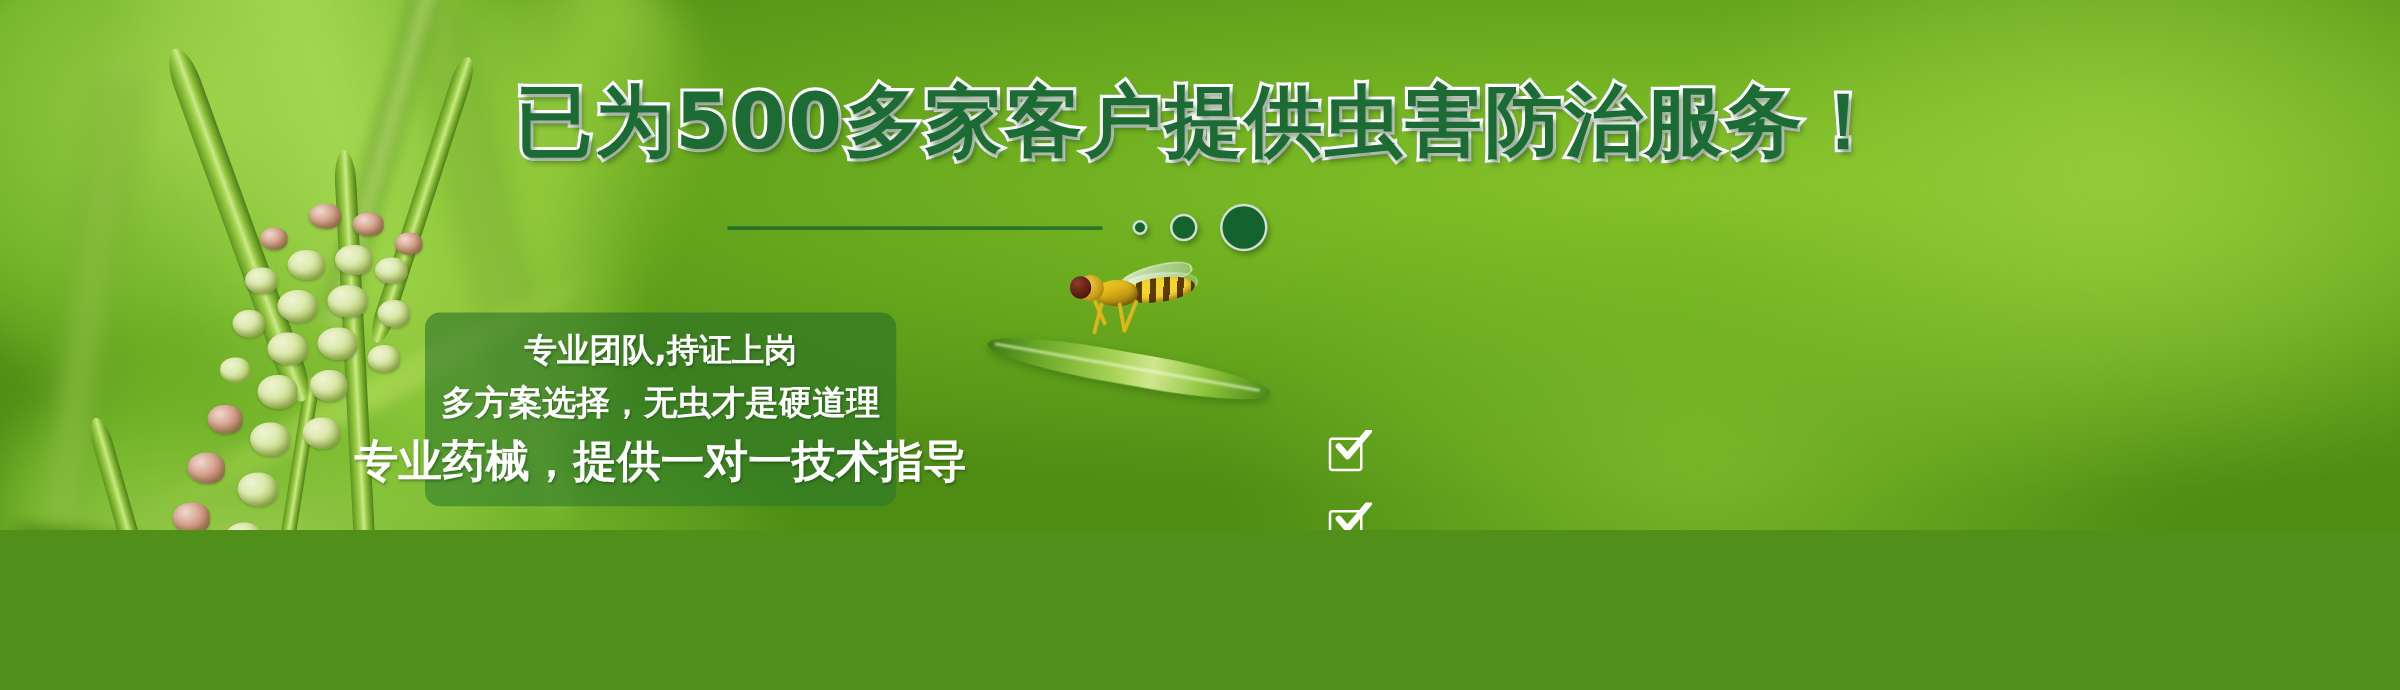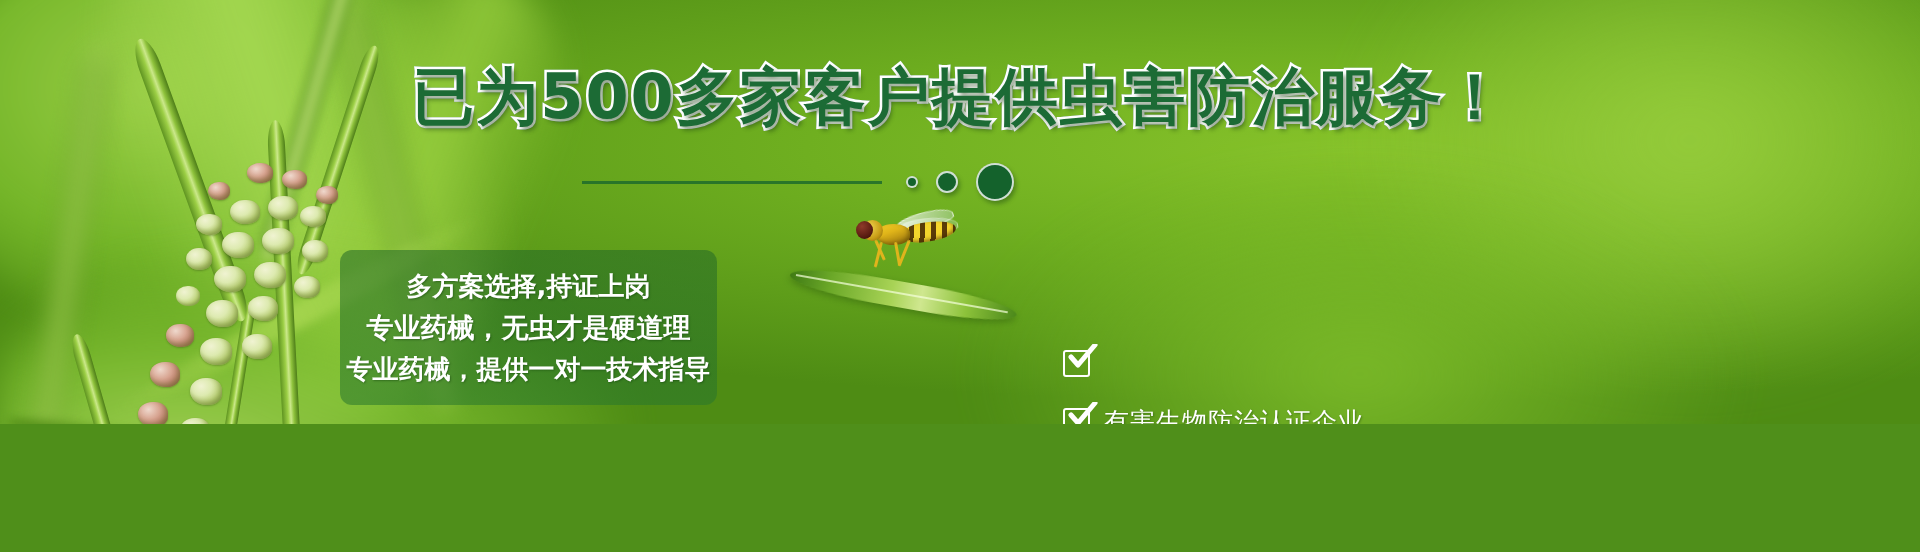--- a/index.html
+++ b/index.html
@@ -94,21 +94,21 @@
     display:flex; flex-direction:column; align-items:center; justify-content:center;
     gap:6px;
   }
   #panel .line{
     color:#ffffff; font-weight:bold; white-space:nowrap;
     font-family:"DejaVu Sans","Liberation Sans", sans-serif;
     text-shadow:1px 1px 2px rgba(0,40,0,.35);
   }
   #panel .l1{ font-size:26px; }
   #panel .l2{ font-size:27px; }
-  #panel .l3{ font-size:26px; }
+  #panel .l3{ font-size:35px; }
 
   
   #leaf{
     position:absolute; left:790px; top:236px; width:230px; height:90px;
   }
   #leaf .lblade{
     position:absolute; left:0; top:26px; width:230px; height:26px;
     border-radius:50% / 60%;
     transform:rotate(10deg); transform-origin:left center;
     background:linear-gradient(90deg,#3f7a14 0%,#6ba828 18%,#a8d356 45%,#cfe78f 58%,#8cc23a 78%,#4b881a 100%);
@@ -269,22 +269,22 @@
     <div class="rule"></div>
     <div class="dots">
       <span class="dot s"></span>
       <span class="dot m"></span>
       <span class="dot l"></span>
     </div>
     <div class="rule" style="visibility:hidden;"></div>
   </div>
 
   <div id="panel">
-    <div class="line l1">多方案选择,持证上岗</div>
-    <div class="line l2">专业药械，无虫才是硬道理</div>
+    <div class="line l1">专业团队,持证上岗</div>
+    <div class="line l2">多方案选择，无虫才是硬道理</div>
     <div class="line l3">专业药械，提供一对一技术指导</div>
   </div>
 
   <div id="leaf">
     <div class="lblade"></div>
     <div class="lvein"></div>
     <div id="fly">
       <div class="wing"></div>
       <div class="wing w2"></div>
       <div class="abdomen"></div>
@@ -307,21 +307,20 @@
         </svg>
       </span>
     </div>
 
     <div class="row" style="margin-top:8px;">
       <span class="cbox">
         <svg class="tick" viewBox="0 0 30 26" width="30" height="26" aria-hidden="true">
           <path d="M3 13 L10 21 L27 1" fill="none" stroke="#ffffff" stroke-width="5" stroke-linecap="round" stroke-linejoin="round"></path>
         </svg>
       </span>
-      <span class="txt">有害生物防治认证企业</span>
     </div>
 
   </div>
 
   <div id="pests">
 
     <div class="pest">
       <svg viewBox="0 0 54 54" width="54" height="54">
         <ellipse cx="28" cy="31" rx="15" ry="11" fill="#b9b3ad"></ellipse>
         <ellipse cx="24" cy="28" rx="12" ry="9" fill="#cdc8c2"></ellipse>

